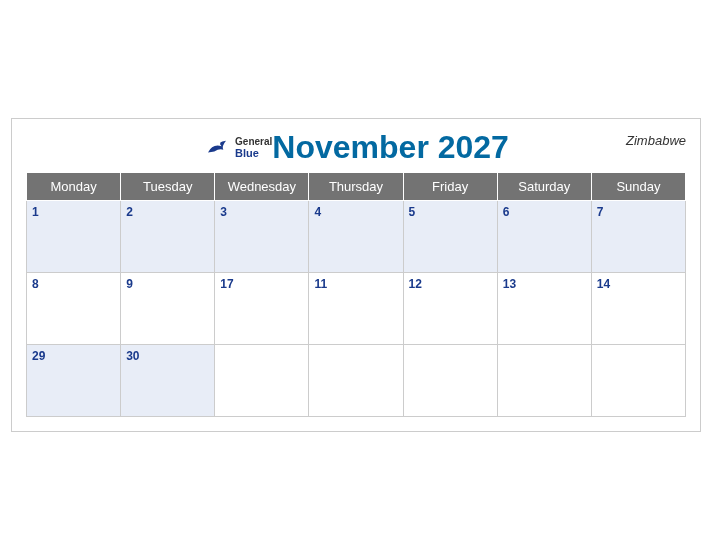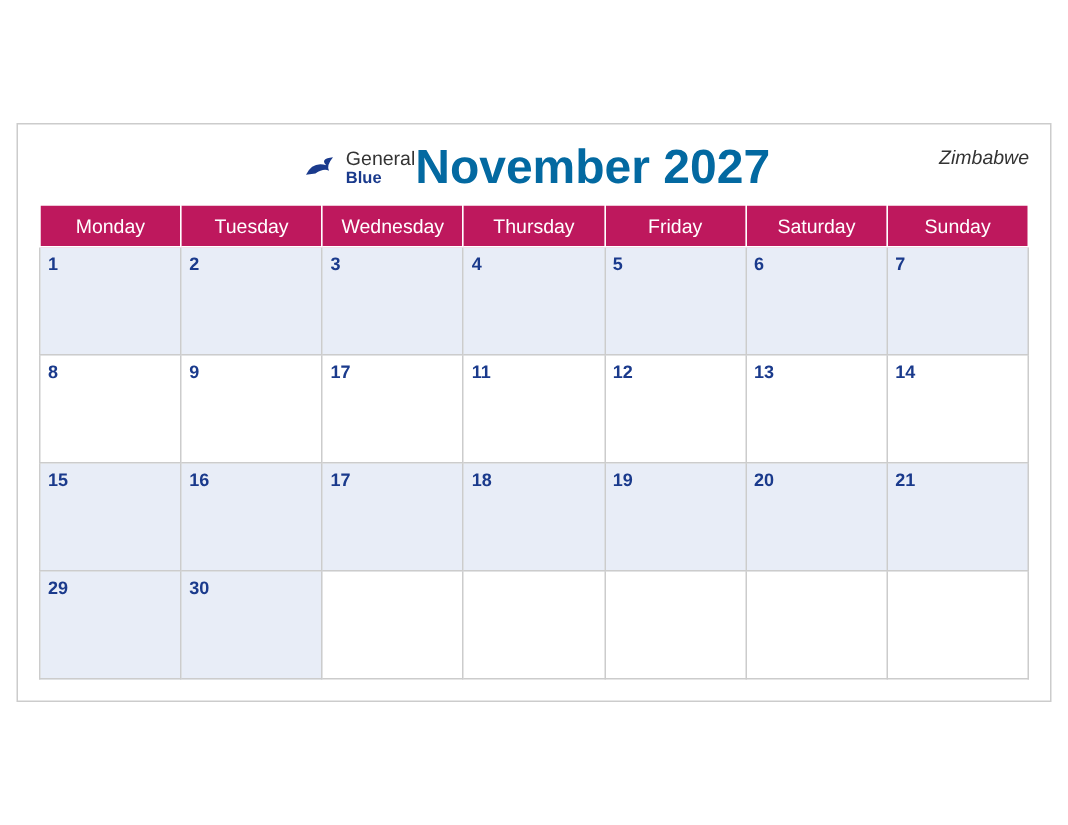--- a/index.html
+++ b/index.html
@@ -19,23 +19,23 @@
       padding: 10px 14px 14px;
     }
     .calendar-header {
       display: flex;
       align-items: center;
       justify-content: center;
       position: relative;
       margin-bottom: 6px;
     }
     .logo-general {
-      font-size: 13px;
+      font-size: 10px;
       color: #333;
-      font-weight: normal;
+      font-weight: bold;
     }
     .logo-blue {
       font-size: 11px;
       color: #1a3a8c;
       font-weight: bold;
     }
     .logo-bird {
       width: 28px;
       height: 18px;
     }
@@ -61,21 +61,21 @@
       font-size: 13px;
       color: #333;
       top: 4px;
       font-style: italic;
     }
     .calendar-grid {
       width: 100%;
       border-collapse: collapse;
     }
     .calendar-grid th {
-      background-color: #be185d;
+      background-color: #737373;
       color: #fff;
       text-align: center;
       font-size: 13px;
       padding: 6px 4px;
       border: 1px solid #fff;
       font-weight: normal;
     }
     .calendar-grid td {
       border: 1px solid #ccc;
       vertical-align: top;
@@ -140,29 +140,20 @@
         <tr>
           <td>8</td>
           <td>9</td>
           <td>17</td>
           <td>11</td>
           <td>12</td>
           <td>13</td>
           <td>14</td>
         </tr>
         <tr class="row-shaded">
-          <td>15</td>
-          <td>16</td>
-          <td>17</td>
-          <td>18</td>
-          <td>19</td>
-          <td>20</td>
-          <td>21</td>
-        </tr>
-        <tr class="row-shaded">
           <td>29</td>
           <td>30</td>
           <td class="empty"></td>
           <td class="empty"></td>
           <td class="empty"></td>
           <td class="empty"></td>
           <td class="empty"></td>
         </tr>
       </tbody>
   </table>

